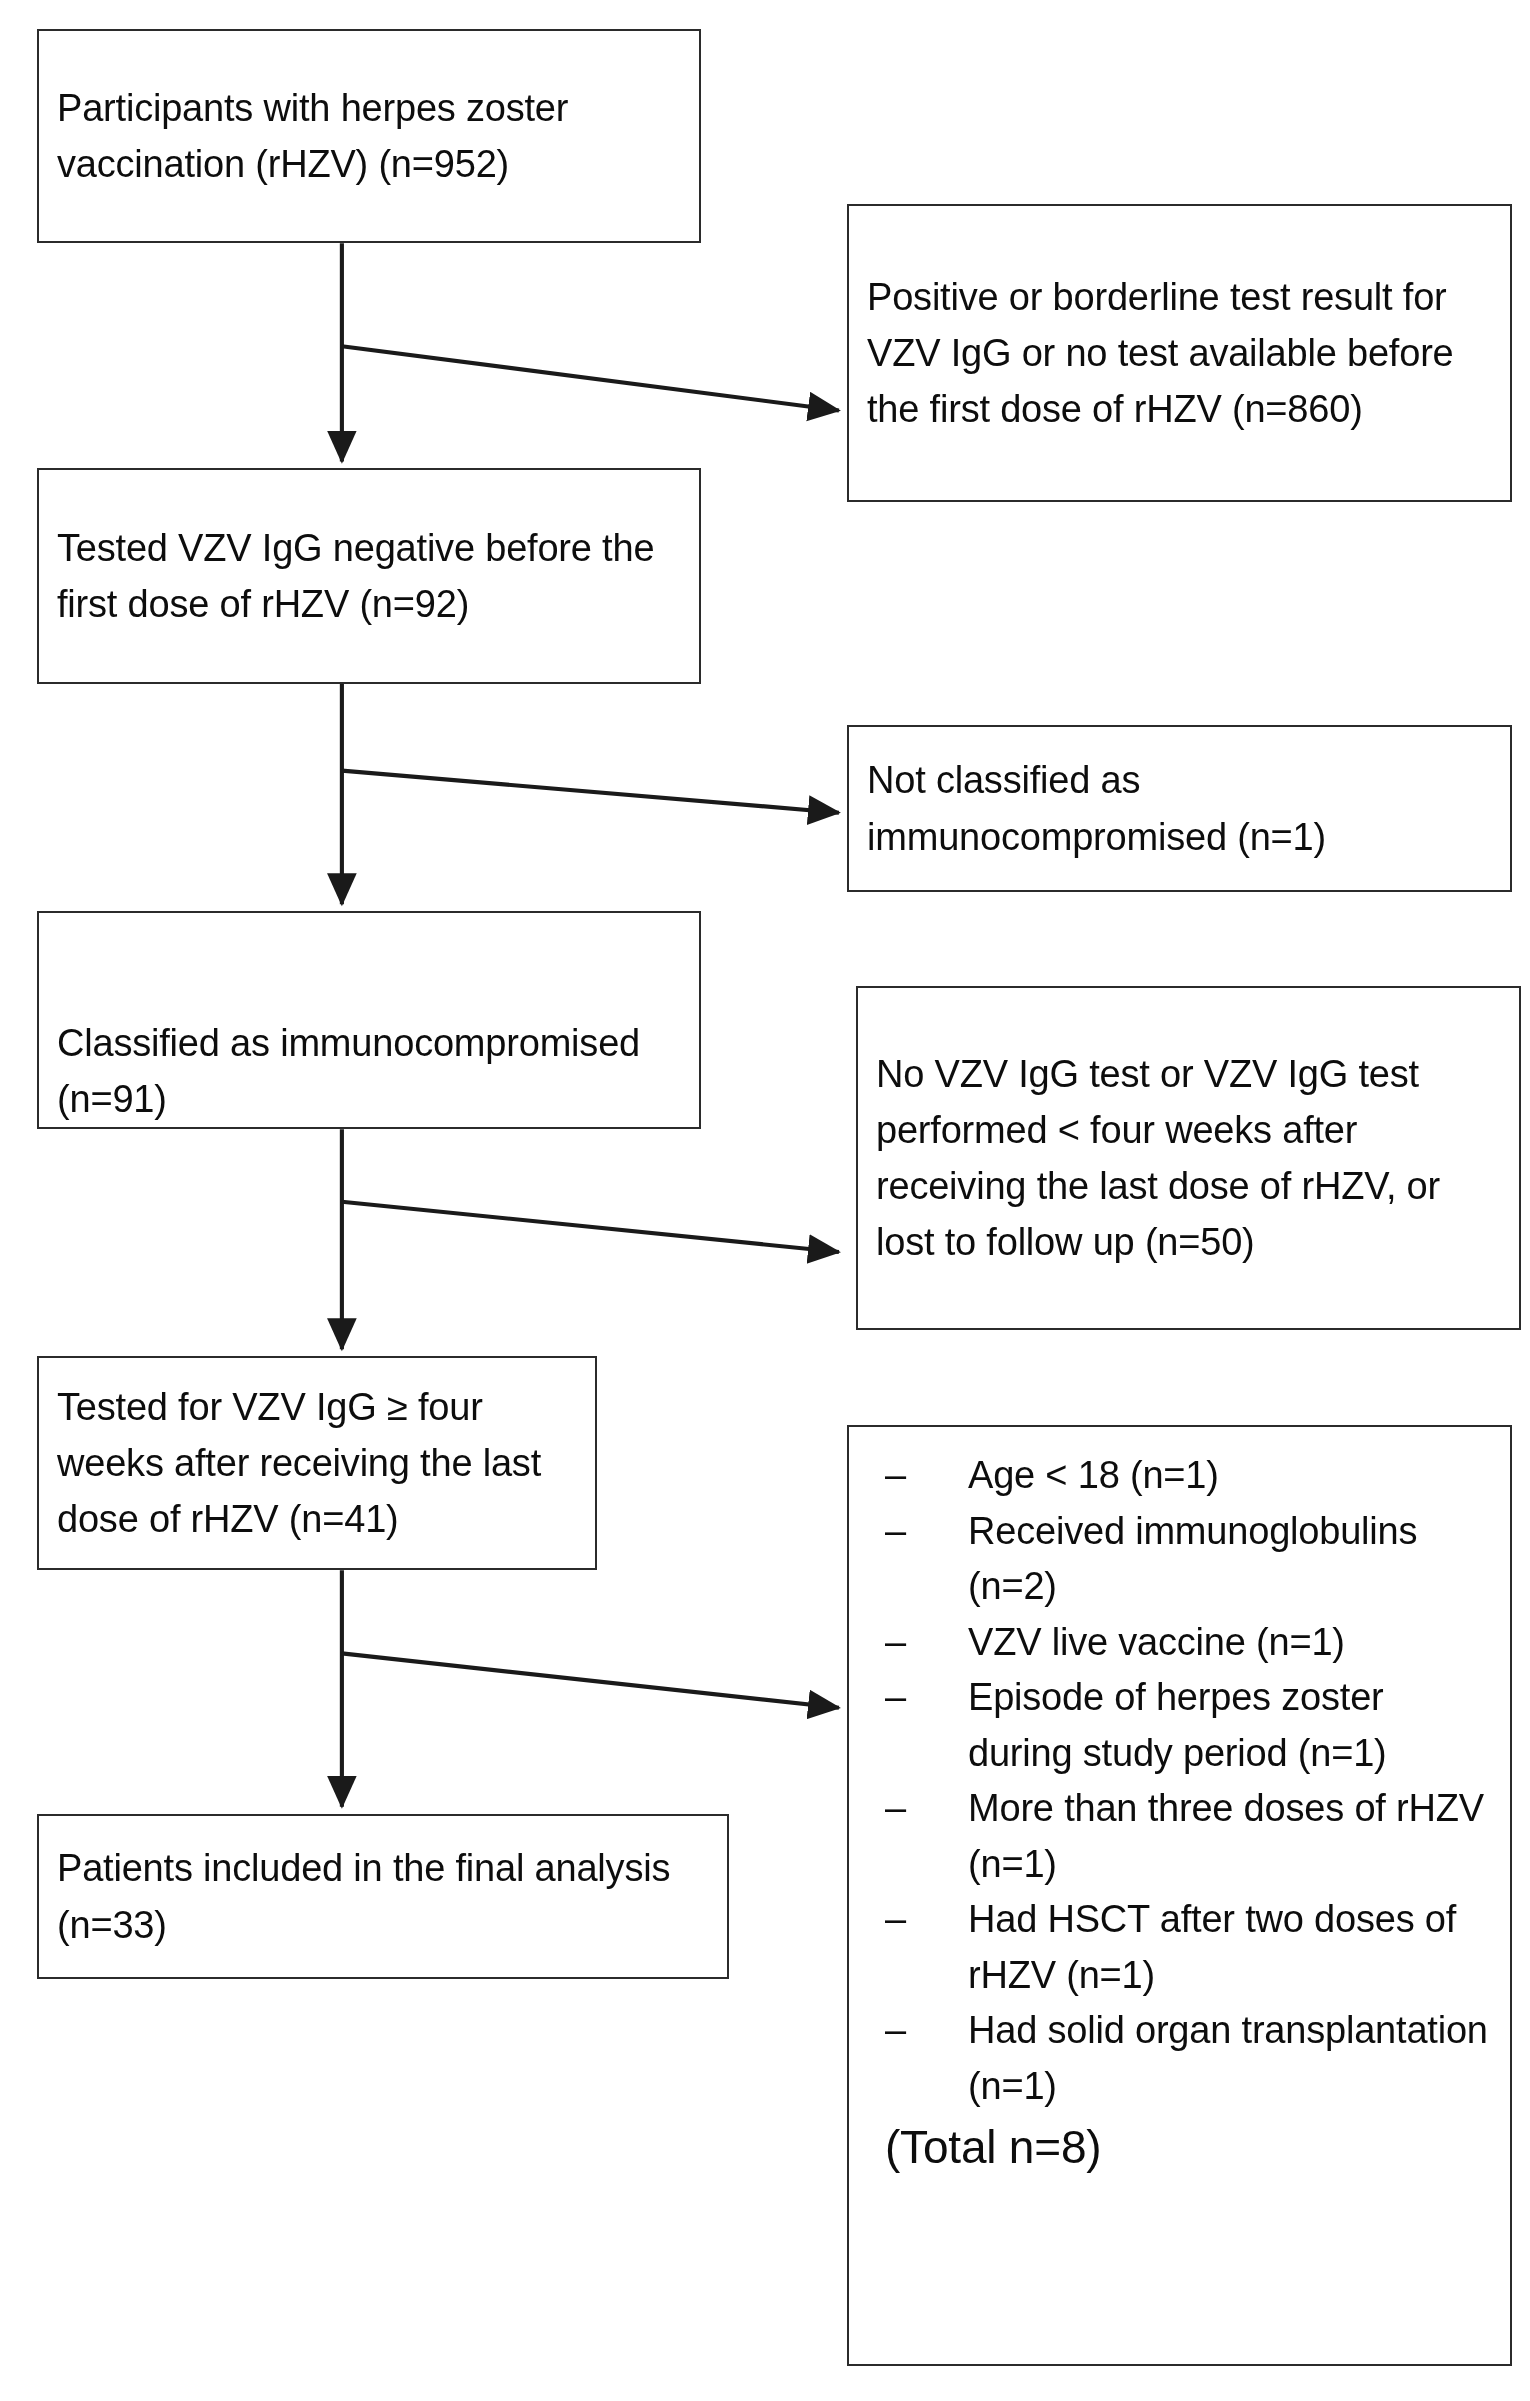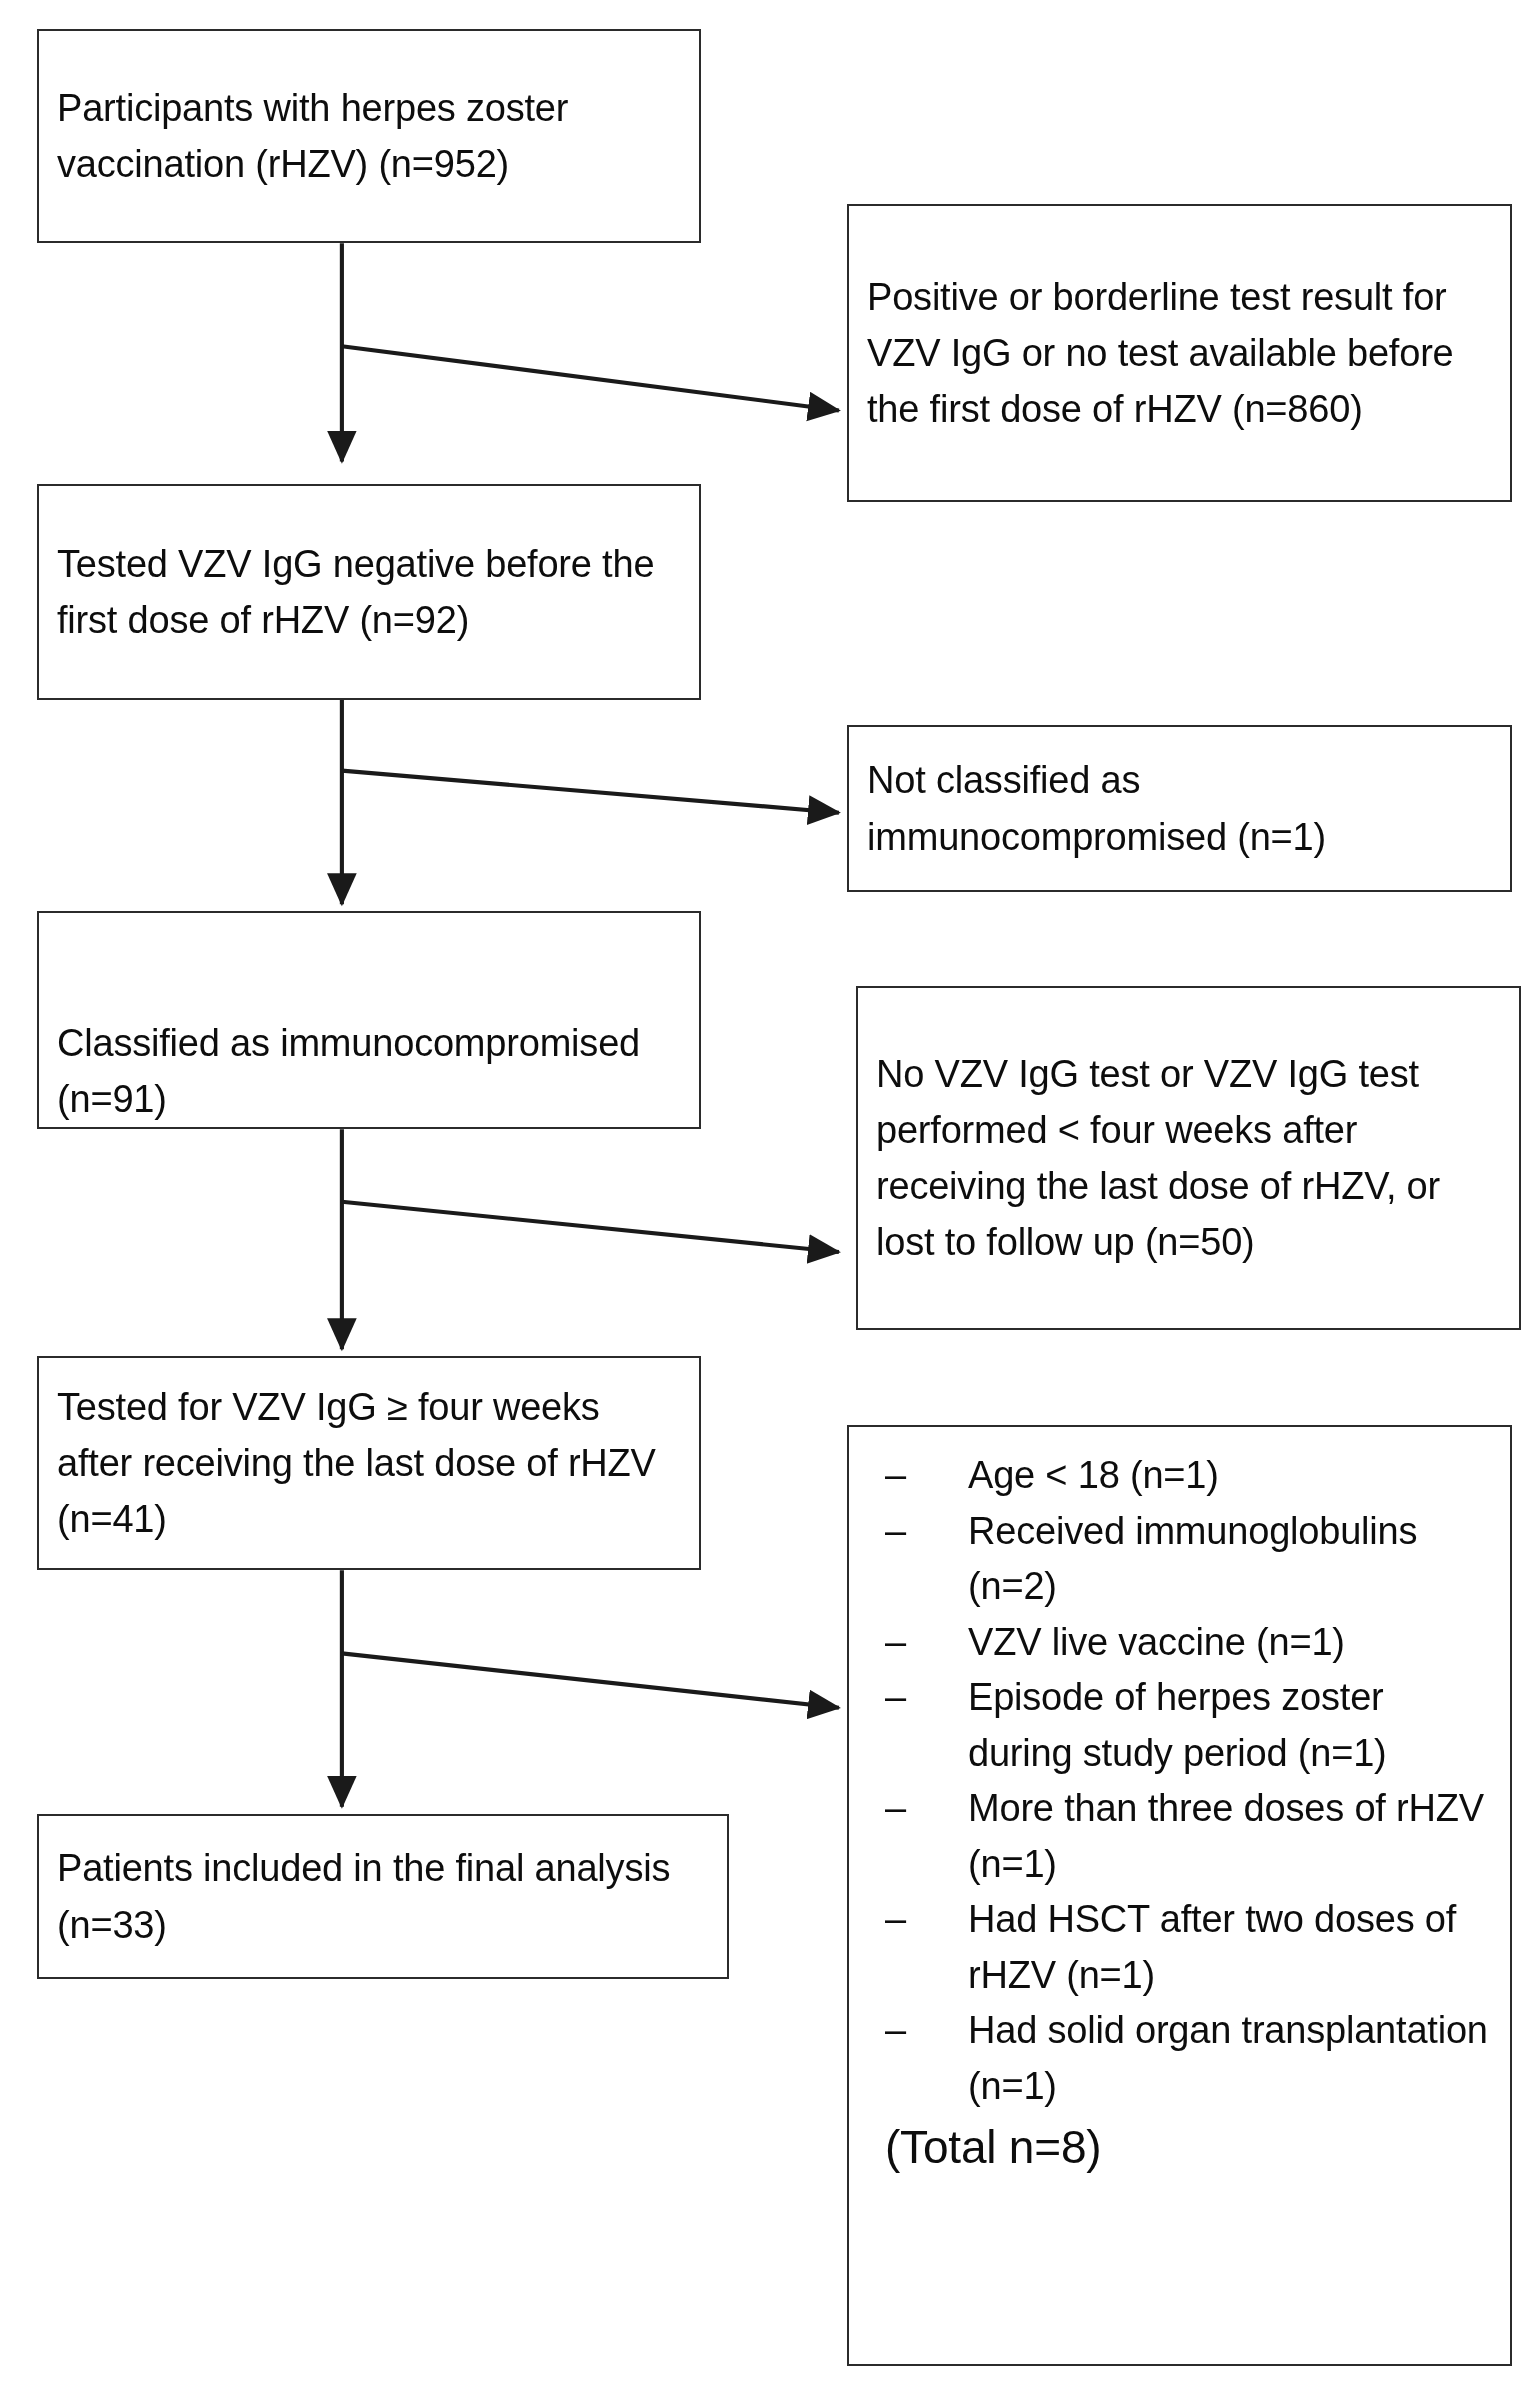--- a/index.html
+++ b/index.html
@@ -43,29 +43,29 @@
 
     <line x1="400" y1="1905" x2="400" y2="2192" stroke="#1a1a1a" stroke-width="5" marker-end="url(#arrow)"></line>
 
     <line x1="400" y1="2006" x2="1003" y2="2072" stroke="#1a1a1a" stroke-width="5" marker-end="url(#arrow)"></line>
   </svg>
 
   <div class="node" style="left:25px;top:29px;width:664px;height:214px;">
     <div class="txt">Participants with herpes zoster vaccination (rHZV) (n=952)</div>
   </div>
 
-  <div class="node" style="left:25px;top:484px;width:664px;height:216px;">
+  <div class="node" style="left:25px;top:468px;width:664px;height:216px;">
     <div class="txt">Tested VZV IgG negative before the first dose of rHZV (n=92)</div>
   </div>
 
   <div class="node" style="left:25px;top:911px;width:664px;height:218px;justify-content:flex-end;">
     <div class="txt">Classified as immunocompromised (n=91)</div>
   </div>
 
-  <div class="node" style="left:25px;top:1356px;width:664px;height:214px;">
+  <div class="node" style="left:25px;top:1356px;width:560px;height:214px;">
     <div class="txt">Tested for VZV IgG ≥ four weeks after receiving the last dose of rHZV (n=41)</div>
   </div>
 
   <div class="node" style="left:25px;top:1814px;width:692px;height:165px;">
     <div class="txt">Patients included in the final analysis (n=33)</div>
   </div>
 
   <div class="node" style="left:835px;top:204px;width:665px;height:298px;">
     <div class="txt">Positive or borderline test result for VZV IgG or no test available before the first dose of rHZV (n=860)</div>
   </div>

